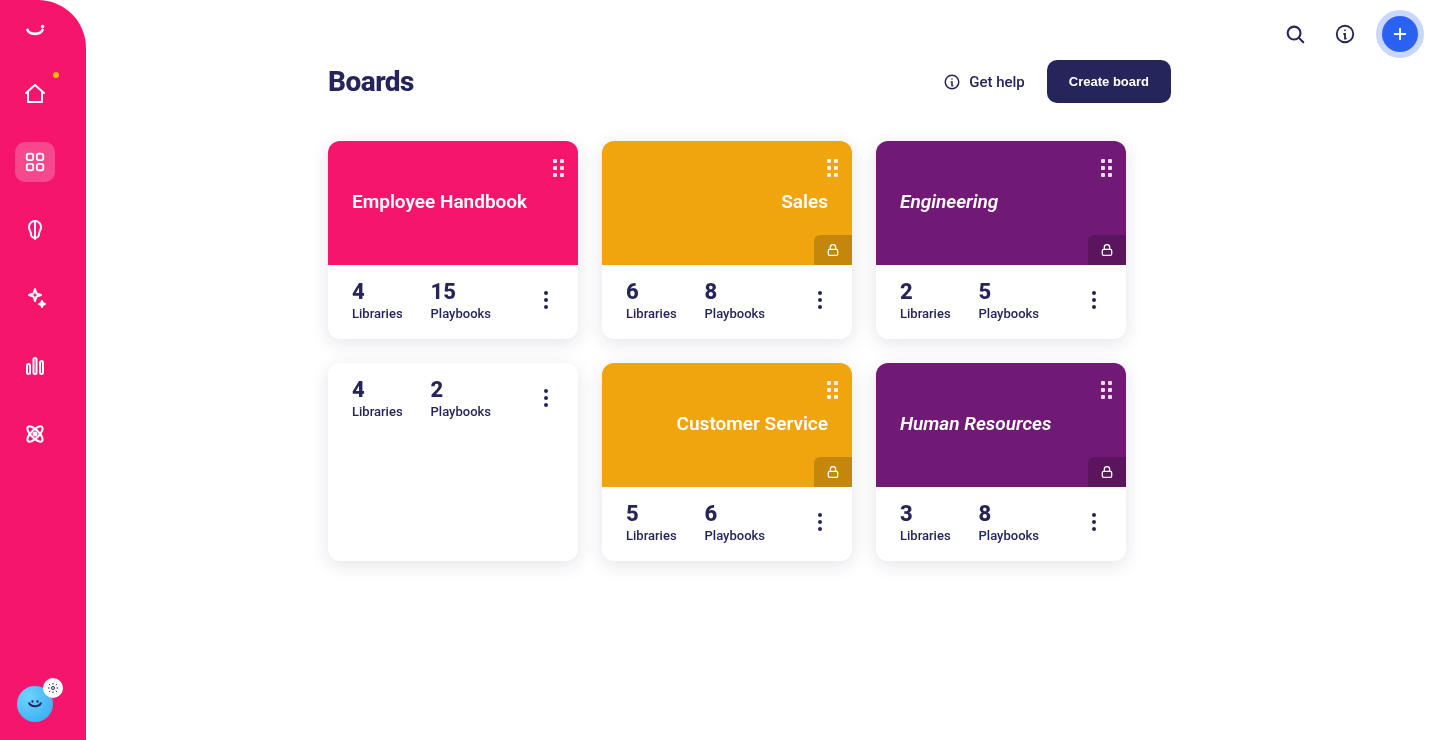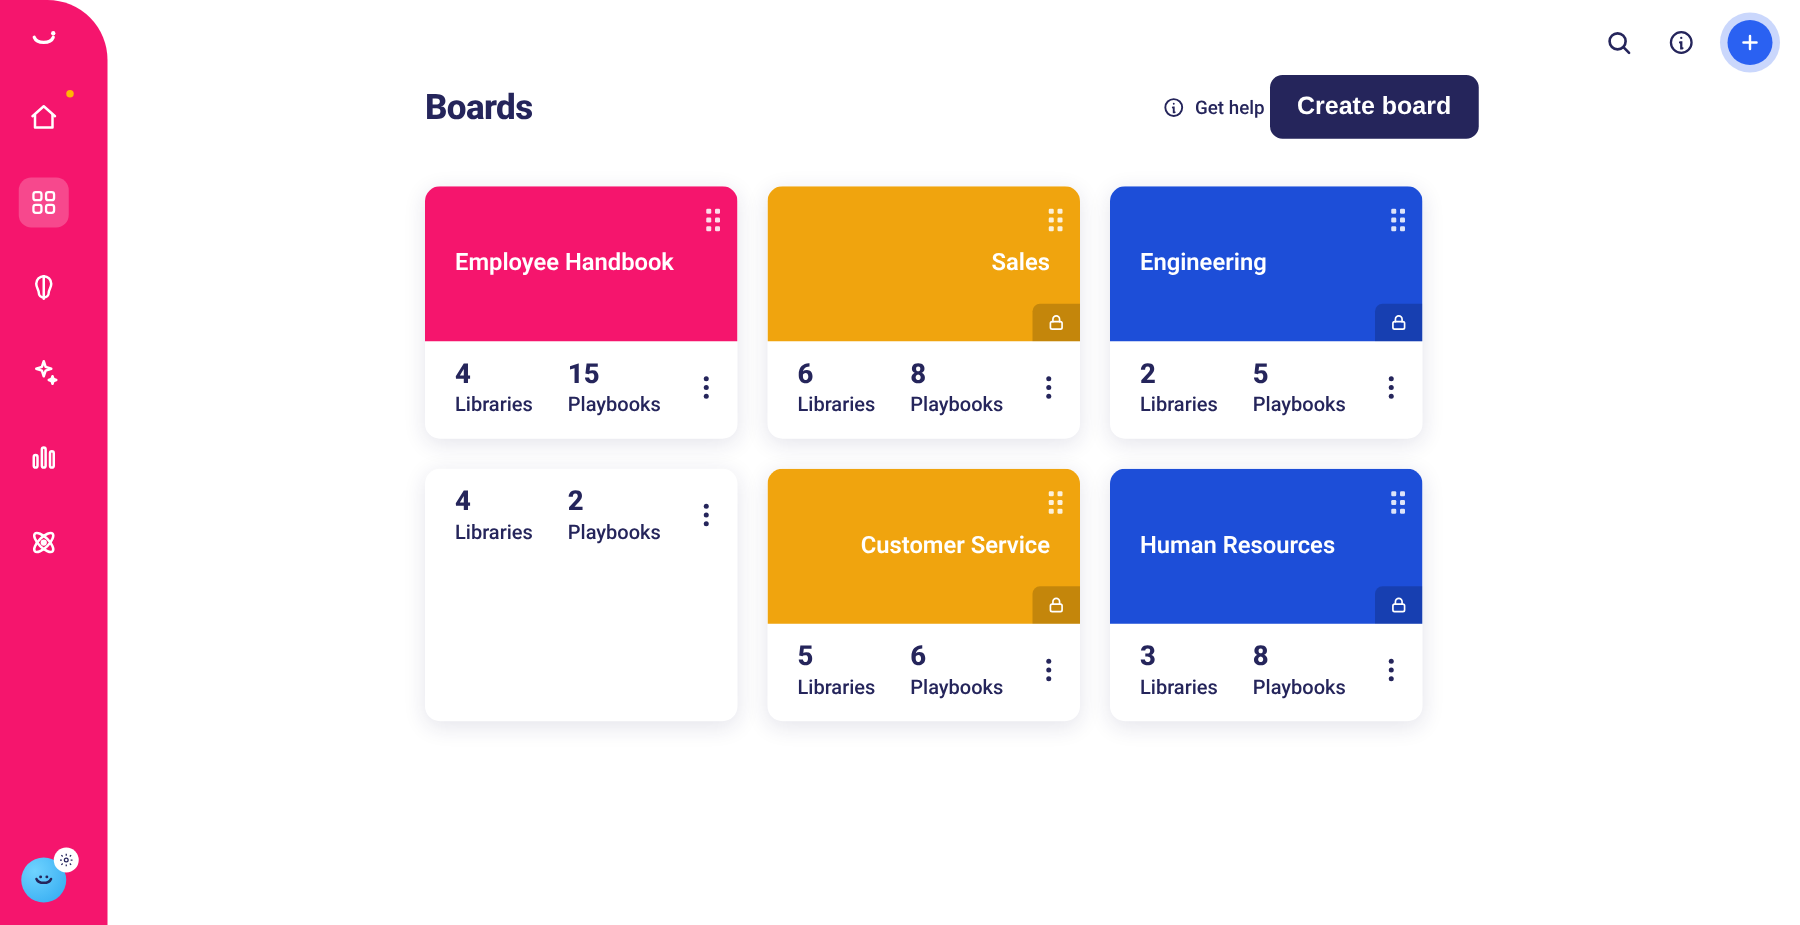--- a/index.html
+++ b/index.html
@@ -106,54 +106,53 @@
   }
 
   
   .main {
     position:absolute;
     left:86px;
     top:0;
     right:0;
     bottom:0;
     padding: 60px 40px 40px 242px;
-    margin-left: 12px;
   }
   .page-header{
     display:flex;
     align-items:center;
     justify-content:space-between;
     width: 843px;
     margin-bottom: 38px;
   }
   .page-title{
     font-size:28px;
     font-weight:800;
     color:#25255b;
     letter-spacing:-0.5px;
   }
   .header-actions{
     display:flex;
     align-items:center;
-    gap:4px;
+    gap:22px;
   }
   .get-help{
     display:flex;align-items:center;gap:8px;
     color:#25255b;
     font-size:15px;
     font-weight:500;
     cursor:pointer;
   }
   .create-btn{
     background:#25255b;
     color:#ffffff;
     border:none;
     border-radius:10px;
     padding:14px 22px;
-    font-size:20px;
+    font-size:13px;
     font-weight:700;
     cursor:pointer;
   }
 
   
   .boards-grid{
     display:grid;
     grid-template-columns: repeat(3, 250px);
     column-gap: 47px;
     row-gap: 44px;
@@ -169,21 +168,21 @@
     cursor:pointer;
   }
   .card-top{
     height:124px;
     position:relative;
     padding: 20px 24px 0 24px;
     color:#ffffff;
   }
   .card-bg-pink{background:#f5156d;}
   .card-bg-orange{background:#f0a40e;text-align:right;}
-  .card-bg-purple{background:#1d4ed8;}
+  .card-bg-purple{background:#701a75;font-style:italic;}
   .card-drag{
     position:absolute;
     top:18px; right:14px;
     cursor:grab;
     display:grid;grid-template-columns:1fr 1fr;gap:3px;
     opacity:0.85;
   }
   .card-drag span{width:4px;height:4px;border-radius:1px;background:#ffffff;}
   .card-name{
     margin-top:30px;
@@ -204,21 +203,21 @@
     align-items:center;
     padding: 14px 24px 18px 24px;
     gap: 28px;
   }
   .stat .num{
     font-size:22px;
     font-weight:800;
     color:#25255b;
   }
   .stat .lbl{
-    font-size:16px;
+    font-size:13px;
     font-weight:500;
     color:#25255b;
     margin-top:2px;
   }
   .card-menu{
     margin-left:auto;
     display:flex;flex-direction:column;gap:3px;
     cursor:pointer;
     padding:6px;
   }

